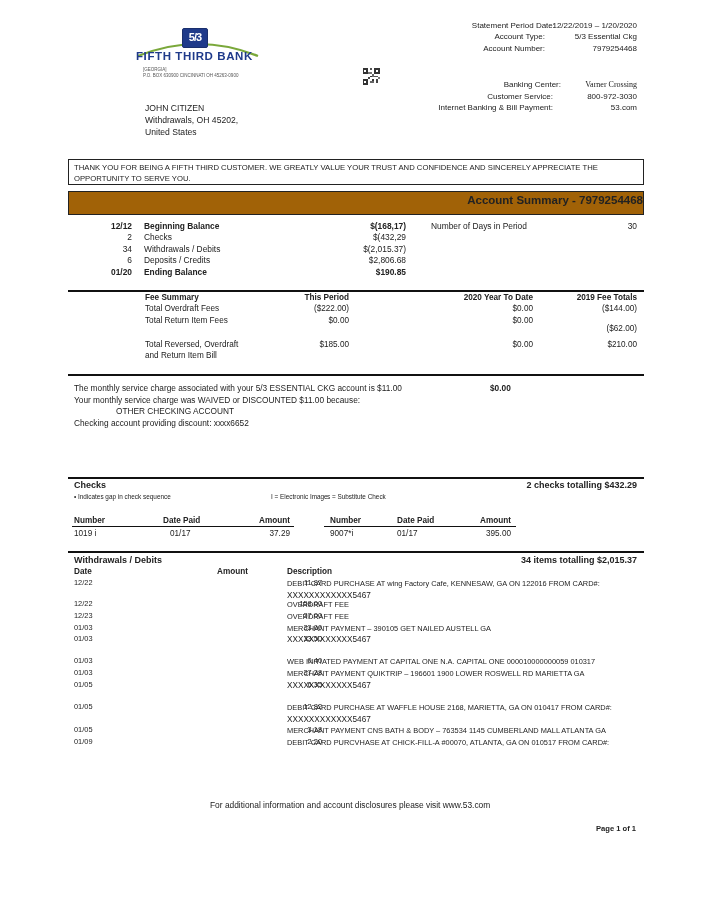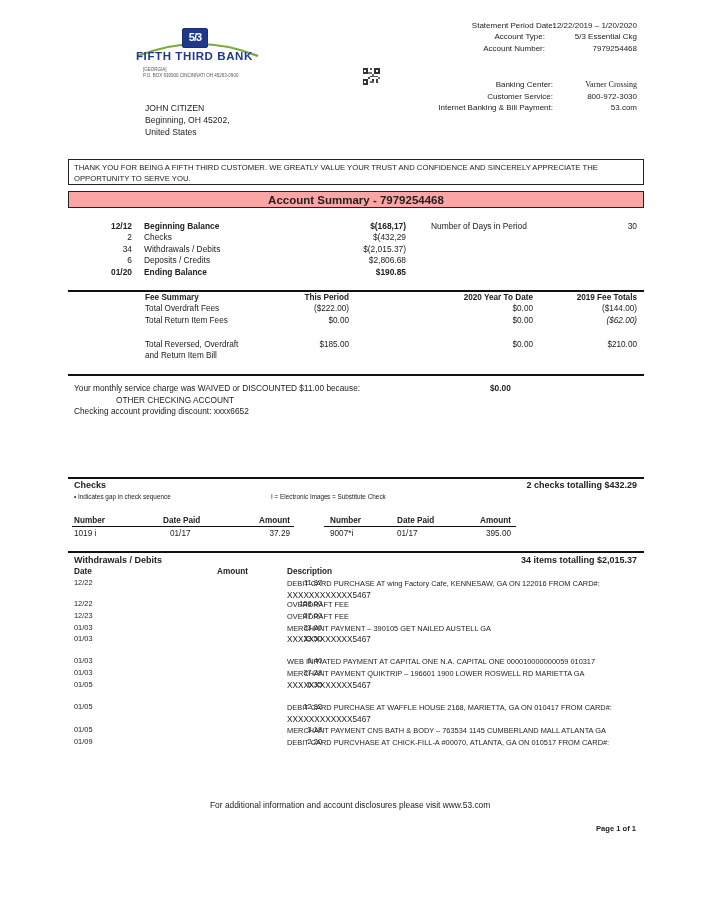--- a/index.html
+++ b/index.html
@@ -20,21 +20,21 @@
 
   
   .hdr-label { position: absolute; text-align: right; font-size: 8px; white-space: nowrap; }
   .hdr-val { position: absolute; text-align: right; font-size: 8px; white-space: nowrap; }
 
   
   #address { left: 145px; top: 102px; font-size: 8.6px; line-height: 12px; color: #222; }
 
   
   #thanks { left: 68px; top: 159px; width: 576px; height: 26px; border: 1px solid #222; padding: 2px 5px; font-size: 7.7px; line-height: 11px; }
-  #summary-title { left: 68px; top: 191px; width: 576px; height: 17px; border: 1px solid #222; background: #fca5a5; text-align: center; font-size: 11.5px; font-weight: bold; line-height: 16px; }
+  #summary-title { left: 68px; top: 191px; width: 576px; height: 24px; border: 1px solid #222; background: #a16207; text-align: right; font-size: 11.5px; font-weight: bold; line-height: 16px; }
 
   
   .sum-row { position: absolute; left: 90px; width: 550px; height: 11.5px; font-size: 8.4px; }
   .sum-row .n { position: absolute; left: 0; width: 42px; text-align: right; }
   .sum-row .lbl { position: absolute; left: 54px; }
   .sum-row .amt { position: absolute; left: 200px; width: 116px; text-align: right; }
 
   .rule { position: absolute; left: 68px; width: 576px; height: 2px; background: #111; }
 
   
@@ -88,31 +88,31 @@
     <rect x="8" y="5" width="1" height="1" fill="#777"></rect>
 </svg>
 
 <div>
   <div class="hdr-label" style="right:154px; top:21px;">Statement Period Date:</div>
   <div class="hdr-val" style="right:72px; top:21px;">12/22/2019 – 1/20/2020</div>
   <div class="hdr-label" style="right:164px; top:32px;">Account Type:</div>
   <div class="hdr-val" style="right:72px; top:32px;">5/3 Essential Ckg</div>
   <div class="hdr-label" style="right:164px; top:44px;">Account Number:</div>
   <div class="hdr-val" style="right:72px; top:44px;">7979254468</div>
-  <div class="hdr-label" style="right:156px; top:80px;text-align:center;">Banking Center:</div>
+  <div class="hdr-label" style="right:148px; top:80px;text-align:center;">Banking Center:</div>
   <div class="hdr-val" style="right:72px; top:80px;font-family:Liberation Serif, serif;">Varner Crossing</div>
   <div class="hdr-label" style="right:156px; top:92px;">Customer Service:</div>
   <div class="hdr-val" style="right:72px; top:92px;">800-972-3030</div>
   <div class="hdr-label" style="right:156px; top:103px;">Internet Banking &amp; Bill Payment:</div>
   <div class="hdr-val" style="right:72px; top:103px;padding-left:24px;">53.com</div>
 </div>
 
 <div id="address" class="abs">
   <div>JOHN CITIZEN</div>
-  <div>Beginning, OH 45202,</div>
+  <div>Withdrawals, OH 45202,</div>
   <div>United States</div>
 </div>
 
 <div id="thanks" class="abs">THANK YOU FOR BEING A FIFTH THIRD CUSTOMER. WE GREATLY VALUE YOUR TRUST AND CONFIDENCE AND SINCERELY APPRECIATE THE OPPORTUNITY TO SERVE YOU.</div>
 
 <div id="summary-title" class="abs">Account Summary - 7979254468</div>
 
 <div>
   <div class="sum-row b" style="top:221px;">
     <span class="n">12/12</span>
@@ -152,32 +152,33 @@
   <div class="fee b r" style="left:560px; width:77px; top:293px;">2019 Fee Totals</div>
 
   <div class="fee" style="left:145px; top:304px;">Total Overdraft Fees</div>
   <div class="fee r" style="left:280px; width:69px; top:304px;">($222.00)</div>
   <div class="fee r" style="left:440px; width:93px; top:304px;">$0.00</div>
   <div class="fee r" style="left:560px; width:77px; top:304px;">($144.00)</div>
 
   <div class="fee" style="left:145px; top:316px;">Total Return Item Fees</div>
   <div class="fee r" style="left:280px; width:69px; top:316px;">$0.00</div>
   <div class="fee r" style="left:440px; width:93px; top:316px;">$0.00</div>
-  <div class="fee r" style="left:560px; width:77px; top:316px;font-style:italic;">($62.00)</div>
+  <div class="fee r" style="left:560px; width:77px; top:324px;">($62.00)</div>
 
   <div class="fee" style="left:145px; top:340px;">Total Reversed, Overdraft</div>
   <div class="fee" style="left:145px; top:351px;">and Return Item Bill</div>
   <div class="fee r" style="left:280px; width:69px; top:340px;">$185.00</div>
   <div class="fee r" style="left:440px; width:93px; top:340px;">$0.00</div>
   <div class="fee r" style="left:560px; width:77px; top:340px;">$210.00</div>
 </div>
 
 <div class="rule" style="top:374px;"></div>
 
 <div id="svc" class="abs">
+  <div>The monthly service charge associated with your 5/3 ESSENTIAL CKG account is $11.00</div>
   <div>Your monthly service charge was WAIVED or DISCOUNTED  $11.00 because:</div>
   <div style="padding-left:42px;">OTHER CHECKING ACCOUNT</div>
   <div>Checking account providing discount: xxxx6652</div>
 </div>
 <div class="abs b" style="left:490px; top:383px; font-size:8.3px;">$0.00</div>
 
 <div class="rule" style="top:477px;"></div>
 
 <div>
   <div class="abs b" style="left:74px; top:480px; font-size:9px;">Checks</div>

